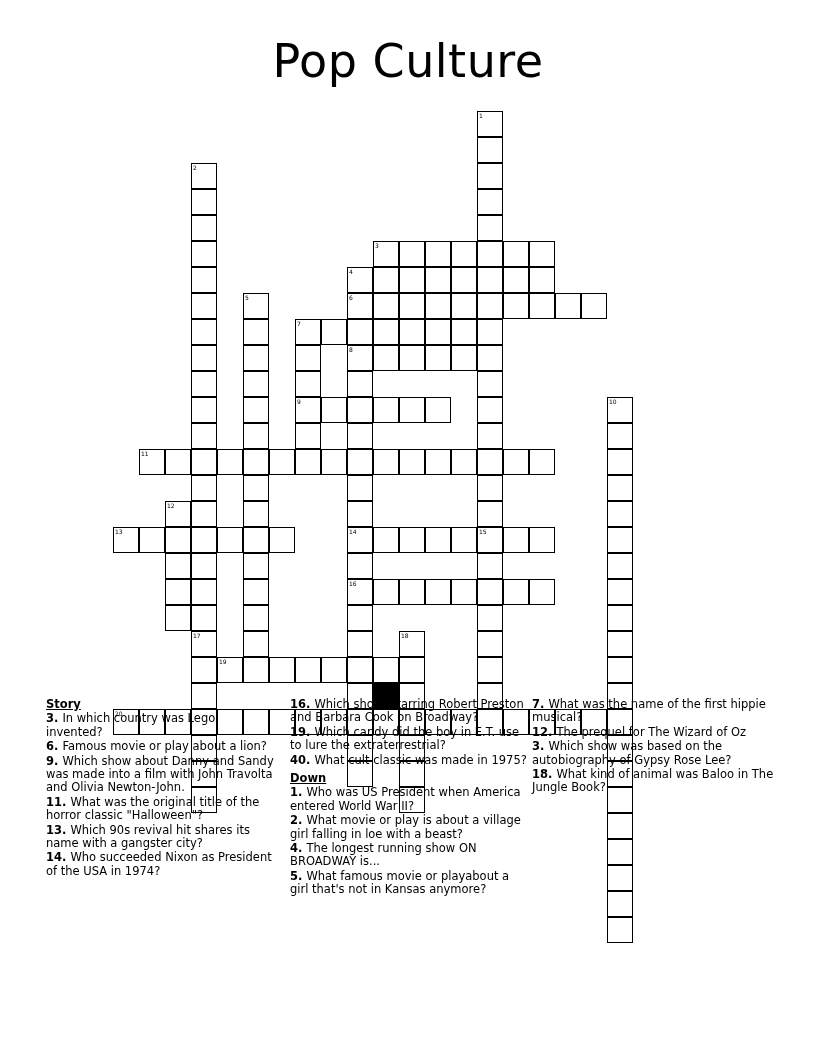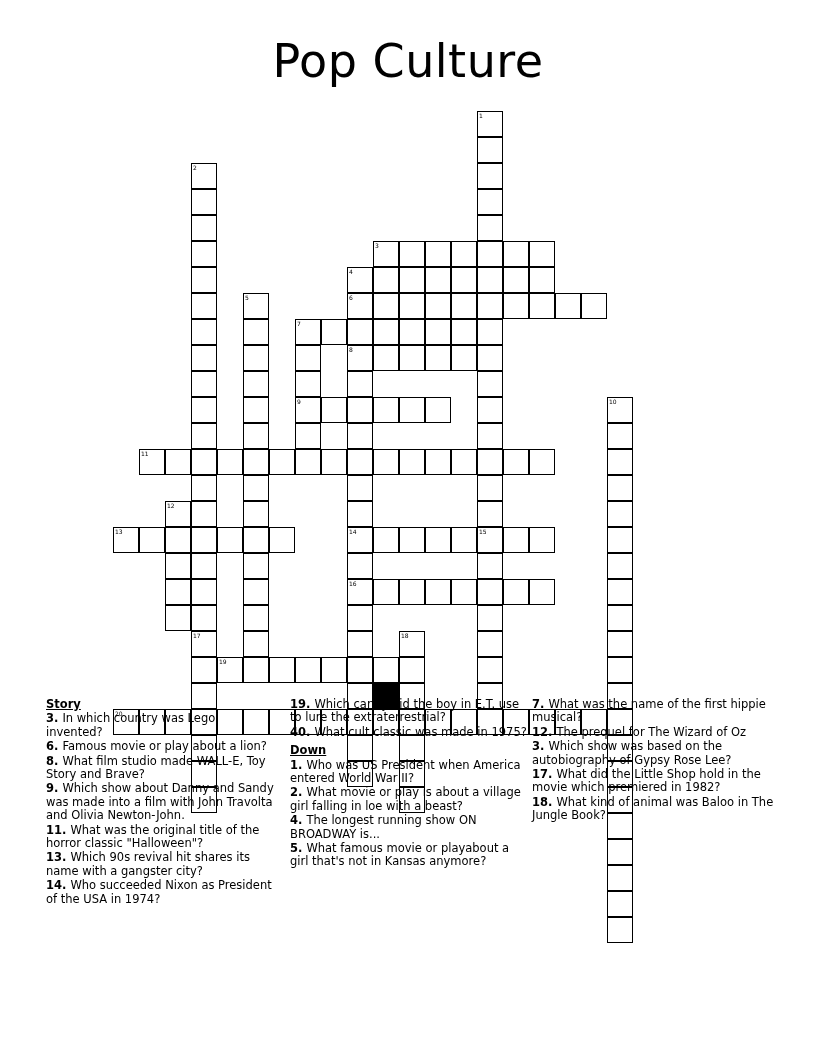--- a/index.html
+++ b/index.html
@@ -368,38 +368,37 @@
       <div class="cell" style="left: 607px; top: 865px;"></div>
       <div class="cell" style="left: 607px; top: 891px;"></div>
       <div class="cell" style="left: 607px; top: 917px;"></div>
     </div>
 
   <div class="clues">
     <div class="clue-col col1">
         <div class="sec-head">Story</div>
         <div class="clue"><b>3. </b><span>In which country was Lego invented?</span></div>
         <div class="clue"><b>6. </b><span>Famous movie or play about a lion?</span></div>
-        <div class="clue"><b>8. </b><span>What film studio made WALL-E, Toy Story and Brave?</span></div>
         <div class="clue"><b>9. </b><span>Which show about Danny and Sandy was made into a film with John Travolta and Olivia Newton-John.</span></div>
         <div class="clue"><b>11. </b><span>What was the original title of the horror classic "Halloween"?</span></div>
         <div class="clue"><b>13. </b><span>Which 90s revival hit shares its name with a gangster city?</span></div>
         <div class="clue"><b>14. </b><span>Who succeeded Nixon as President of the USA in 1974?</span></div>
       </div>
     <div class="clue-col col2">
+        <div class="clue"><b>16. </b><span>Which show, starring Robert Preston and Barbara Cook on Broadway?</span></div>
         <div class="clue"><b>19. </b><span>Which candy did the boy in E.T. use to lure the extraterrestrial?</span></div>
         <div class="clue"><b>40. </b><span>What cult classic was made in 1975?</span></div>
         <div class="spacer-sec"></div>
         <div class="sec-head">Down</div>
         <div class="clue"><b>1. </b><span>Who was US President when America entered World War II?</span></div>
         <div class="clue"><b>2. </b><span>What movie or play is about a village girl falling in loe with a beast?</span></div>
         <div class="clue"><b>4. </b><span>The longest running show ON BROADWAY is...</span></div>
         <div class="clue"><b>5. </b><span>What famous movie or playabout a girl that's not in Kansas anymore?</span></div>
       </div>
     <div class="clue-col col3">
         <div class="clue"><b>7. </b><span>What was the name of the first hippie musical?</span></div>
         <div class="clue"><b>12. </b><span>The prequel for The Wizard of Oz</span></div>
         <div class="clue"><b>3. </b><span>Which show was based on the autobiography of Gypsy Rose Lee?</span></div>
-        <div class="clue"><b>17. </b><span>What did the Little Shop hold in the movie which premiered in 1982?</span></div>
         <div class="clue"><b>18. </b><span>What kind of animal was Baloo in The Jungle Book?</span></div>
       </div>
   </div>
 
 </div>
 
 </body></html>

